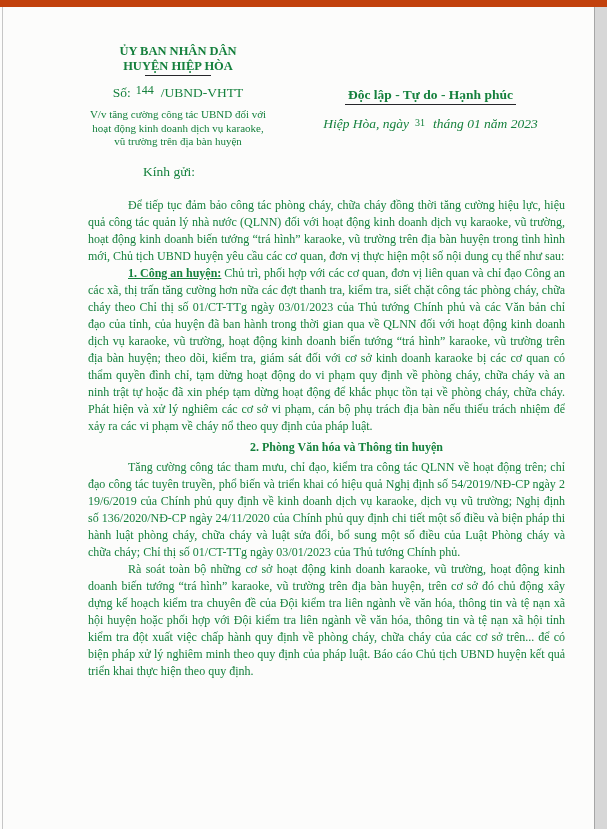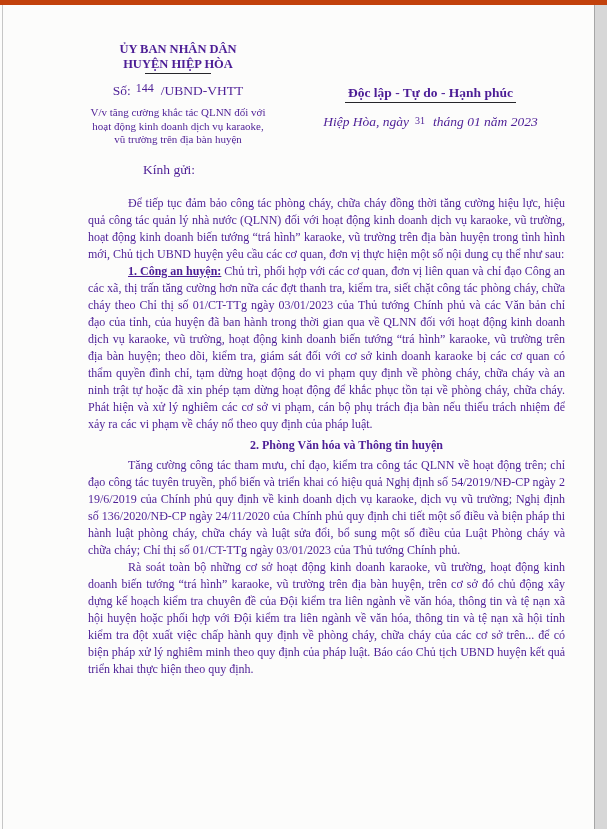--- a/index.html
+++ b/index.html
@@ -1,23 +1,23 @@
 <!DOCTYPE html>
 <html><head>
 <meta charset="utf-8">
 <style>
   html,body { margin:0; padding:0; background:#ffffff; }
   .page {
     position:relative;
     width:607px; height:829px;
     background:#fcfcfb;
     font-family:"Liberation Serif","DejaVu Serif",serif;
-    color:#4c1d95;
+    color:#15803d;
     overflow:hidden;
-    border-top:5px solid #c2410c;
+    border-top:7px solid #c2410c;
     box-sizing:border-box;
   }
   .edge-left  { position:absolute; left:2px; top:0; width:1px; height:100%; background:#c6c6c6; }
   .edge-right { position:absolute; right:0; top:0; width:12px; height:100%; background:#d7d7d7; border-left:1px solid #a6a6a6; }
 
   .header { display:flex; padding:37px 46px 0 56px; }
   .h-left  { width:244px; text-align:center; }
   .h-right { flex:1; text-align:center; }
 
   .org1, .org2 { font-weight:bold; font-size:12.5px; line-height:15px; white-space:nowrap; }
@@ -58,21 +58,21 @@
   <div class="edge-left"></div>
   <div class="edge-right"></div>
 
   <div class="header">
     <div class="h-left">
       <div class="org1">ỦY BAN NHÂN DÂN</div>
       <div class="org2">HUYỆN HIỆP HÒA</div>
       <div class="org-rule"></div>
       <div class="doc-no"><span>Số:</span><span class="num">144</span><span>/UBND-VHTT</span></div>
       <div class="subject">
-        <span>V/v tăng cường khắc tác QLNN đối với</span><br>
+        <span>V/v tăng cường công tác UBND đối với</span><br>
         <span>hoạt động kinh doanh dịch vụ karaoke,</span><br>
         <span>vũ trường trên địa bàn huyện</span>
       </div>
     </div>
     <div class="h-right">
       <div class="nat2wrap"><span class="nat2">Độc lập - Tự do - Hạnh phúc</span></div>
       <div class="dateline"><span>Hiệp Hòa, ngày</span><span class="day">31</span><span>tháng 01 năm 2023</span></div>
     </div>
   </div>
 

